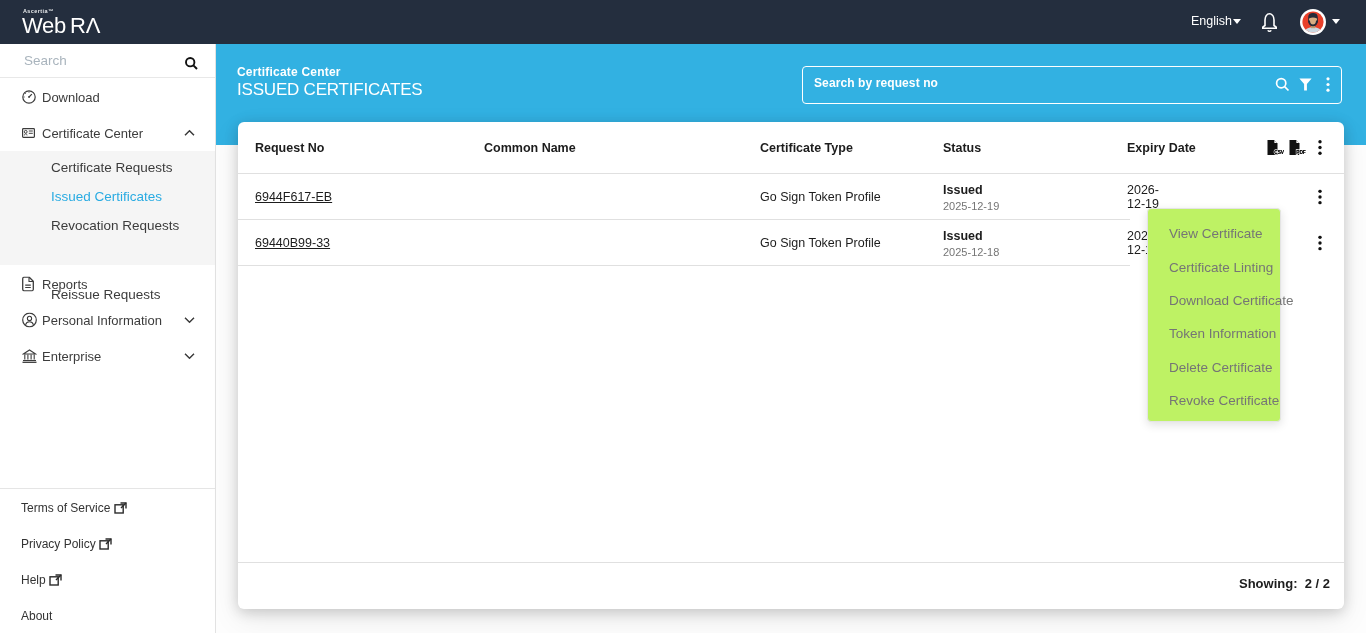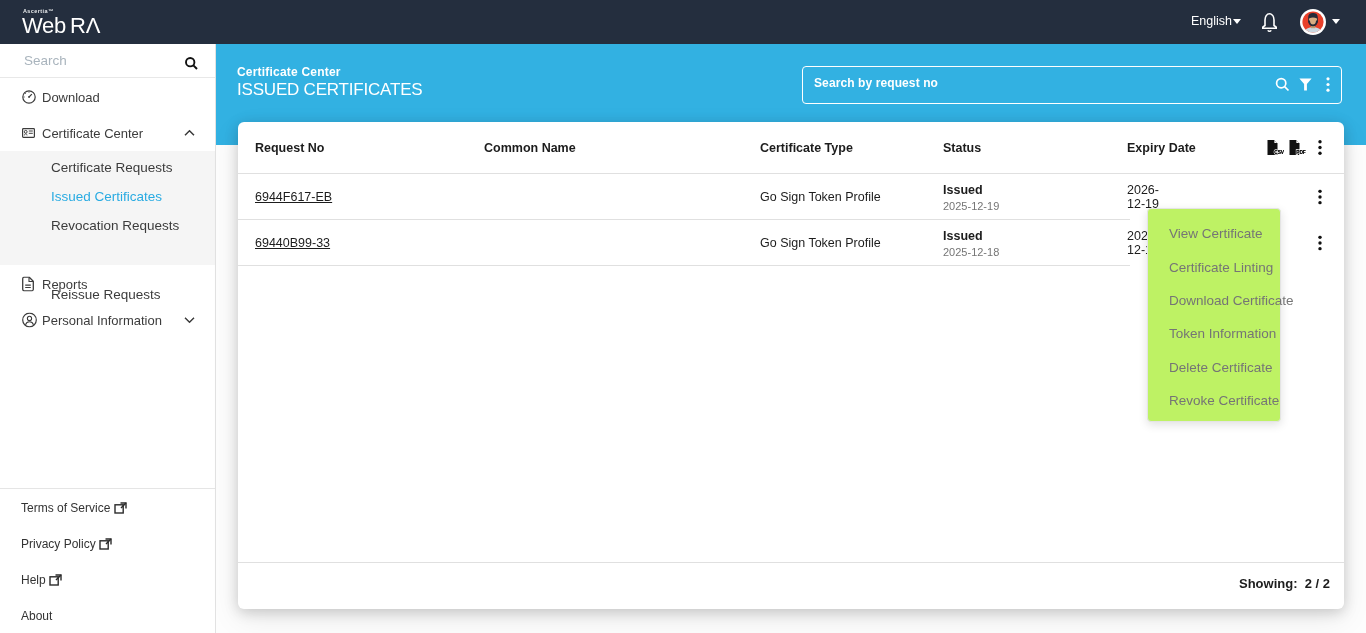--- a/index.html
+++ b/index.html
@@ -137,20 +137,35 @@
       <svg class="mi" width="15" height="15" viewBox="0 0 15 15">
         <circle cx="7.5" cy="7.5" r="6.8" fill="none" stroke="#3c3c3c" stroke-width="1.2"></circle>
         <circle cx="7.5" cy="5.9" r="2.1" fill="none" stroke="#3c3c3c" stroke-width="1.1"></circle>
         <path d="M3.5 12.3 C4.2 10 5.6 9.3 7.5 9.3 C9.4 9.3 10.8 10 11.5 12.3" fill="none" stroke="#3c3c3c" stroke-width="1.1"></path>
       </svg>
       <span class="txt">Personal Information</span>
       <svg class="chev" width="11" height="7" viewBox="0 0 11 7">
         <path d="M1 1.2 L5.5 5.7 L10 1.2" fill="none" stroke="#3c3c3c" stroke-width="1.5"></path>
       </svg>
     </div>
+    <div class="menu-item" style="top:294px;">
+      <svg class="mi" width="15" height="14" viewBox="0 0 15 14">
+        <path d="M1.3 5 L7.5 1 L13.7 5 Z" fill="none" stroke="#3c3c3c" stroke-width="1.1"></path>
+        <line x1="2.8" y1="5.5" x2="2.8" y2="10.5" stroke="#3c3c3c" stroke-width="1.1"></line>
+        <line x1="5.9" y1="5.5" x2="5.9" y2="10.5" stroke="#3c3c3c" stroke-width="1.1"></line>
+        <line x1="9.1" y1="5.5" x2="9.1" y2="10.5" stroke="#3c3c3c" stroke-width="1.1"></line>
+        <line x1="12.2" y1="5.5" x2="12.2" y2="10.5" stroke="#3c3c3c" stroke-width="1.1"></line>
+        <line x1="1" y1="11.5" x2="14" y2="11.5" stroke="#3c3c3c" stroke-width="1.1"></line>
+        <line x1="0.5" y1="13.3" x2="14.5" y2="13.3" stroke="#3c3c3c" stroke-width="1.3"></line>
+      </svg>
+      <span class="txt">Enterprise</span>
+      <svg class="chev" width="11" height="7" viewBox="0 0 11 7">
+        <path d="M1 1.2 L5.5 5.7 L10 1.2" fill="none" stroke="#3c3c3c" stroke-width="1.5"></path>
+      </svg>
+    </div>
     <div id="side-footer">
       <span class="foot-item" style="top:12px;">Terms of Service <svg width="13" height="12" viewBox="0 0 13 12" style="vertical-align:-1.5px;">
           <rect x="1" y="2.8" width="8.2" height="8.2" fill="none" stroke="#2b2b2b" stroke-width="1.4"></rect>
           <path d="M6.5 1 L12 1 L12 6.5" fill="none" stroke="#2b2b2b" stroke-width="1.4"></path>
           <line x1="12" y1="1" x2="7" y2="6" stroke="#2b2b2b" stroke-width="1.4"></line>
         </svg></span>
       <span class="foot-item" style="top:48px;">Privacy Policy <svg width="13" height="12" viewBox="0 0 13 12" style="vertical-align:-1.5px;">
           <rect x="1" y="2.8" width="8.2" height="8.2" fill="none" stroke="#2b2b2b" stroke-width="1.4"></rect>
           <path d="M6.5 1 L12 1 L12 6.5" fill="none" stroke="#2b2b2b" stroke-width="1.4"></path>
           <line x1="12" y1="1" x2="7" y2="6" stroke="#2b2b2b" stroke-width="1.4"></line>

